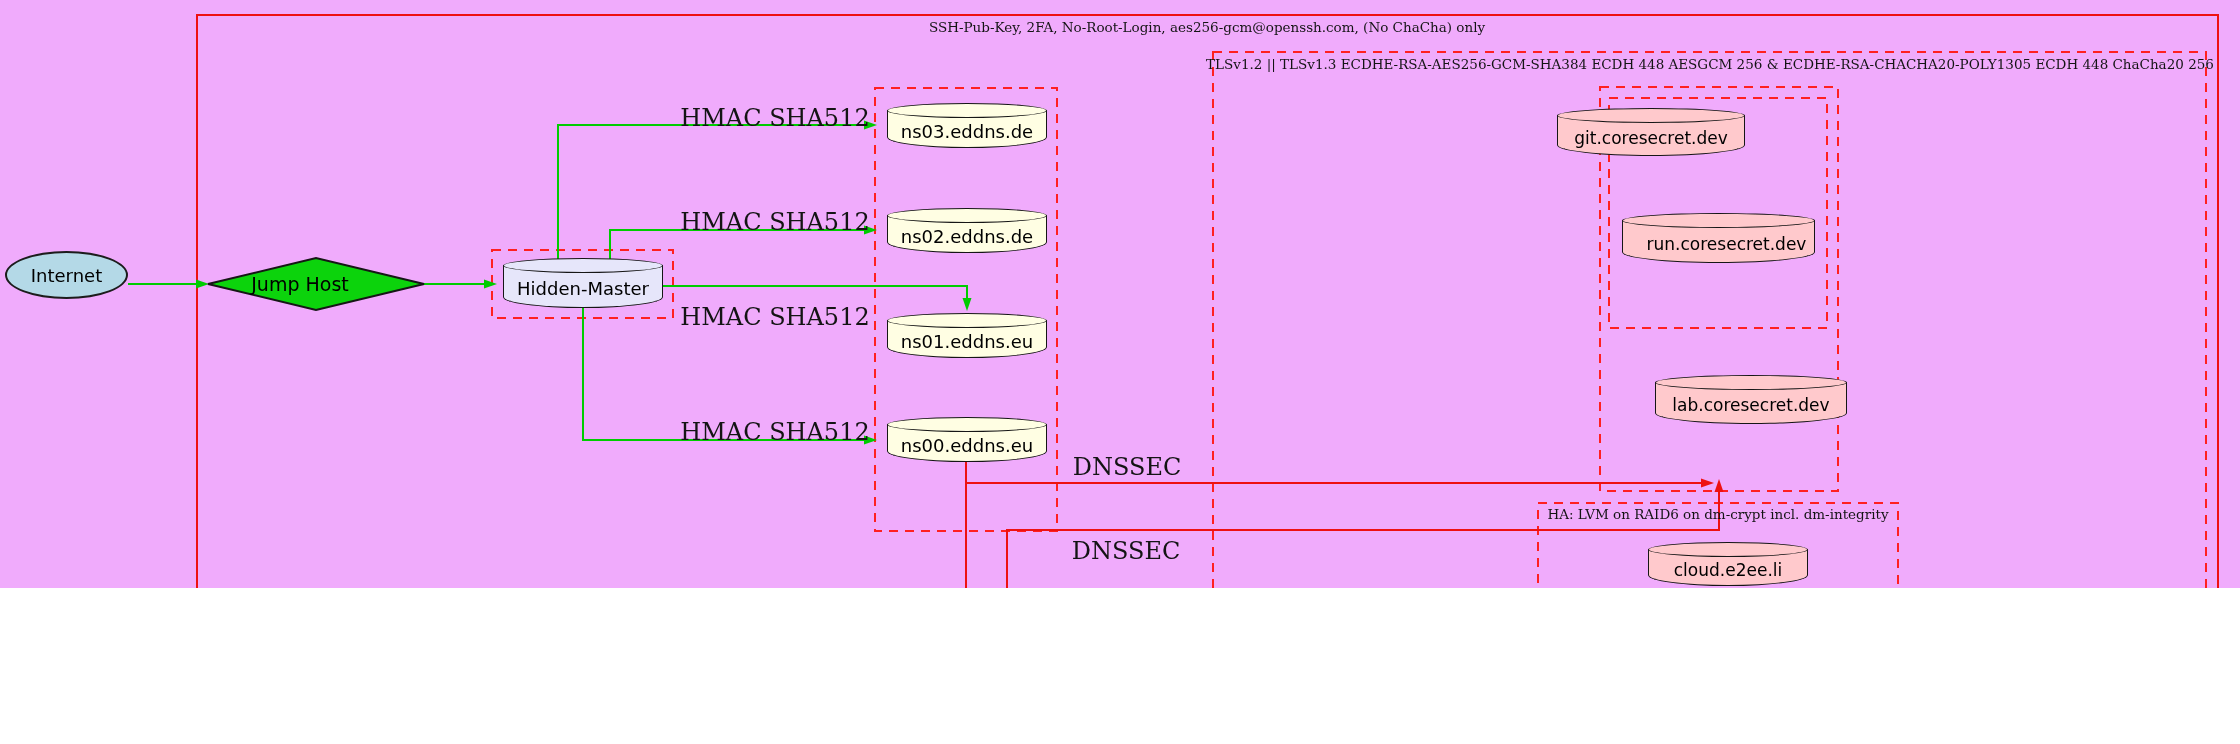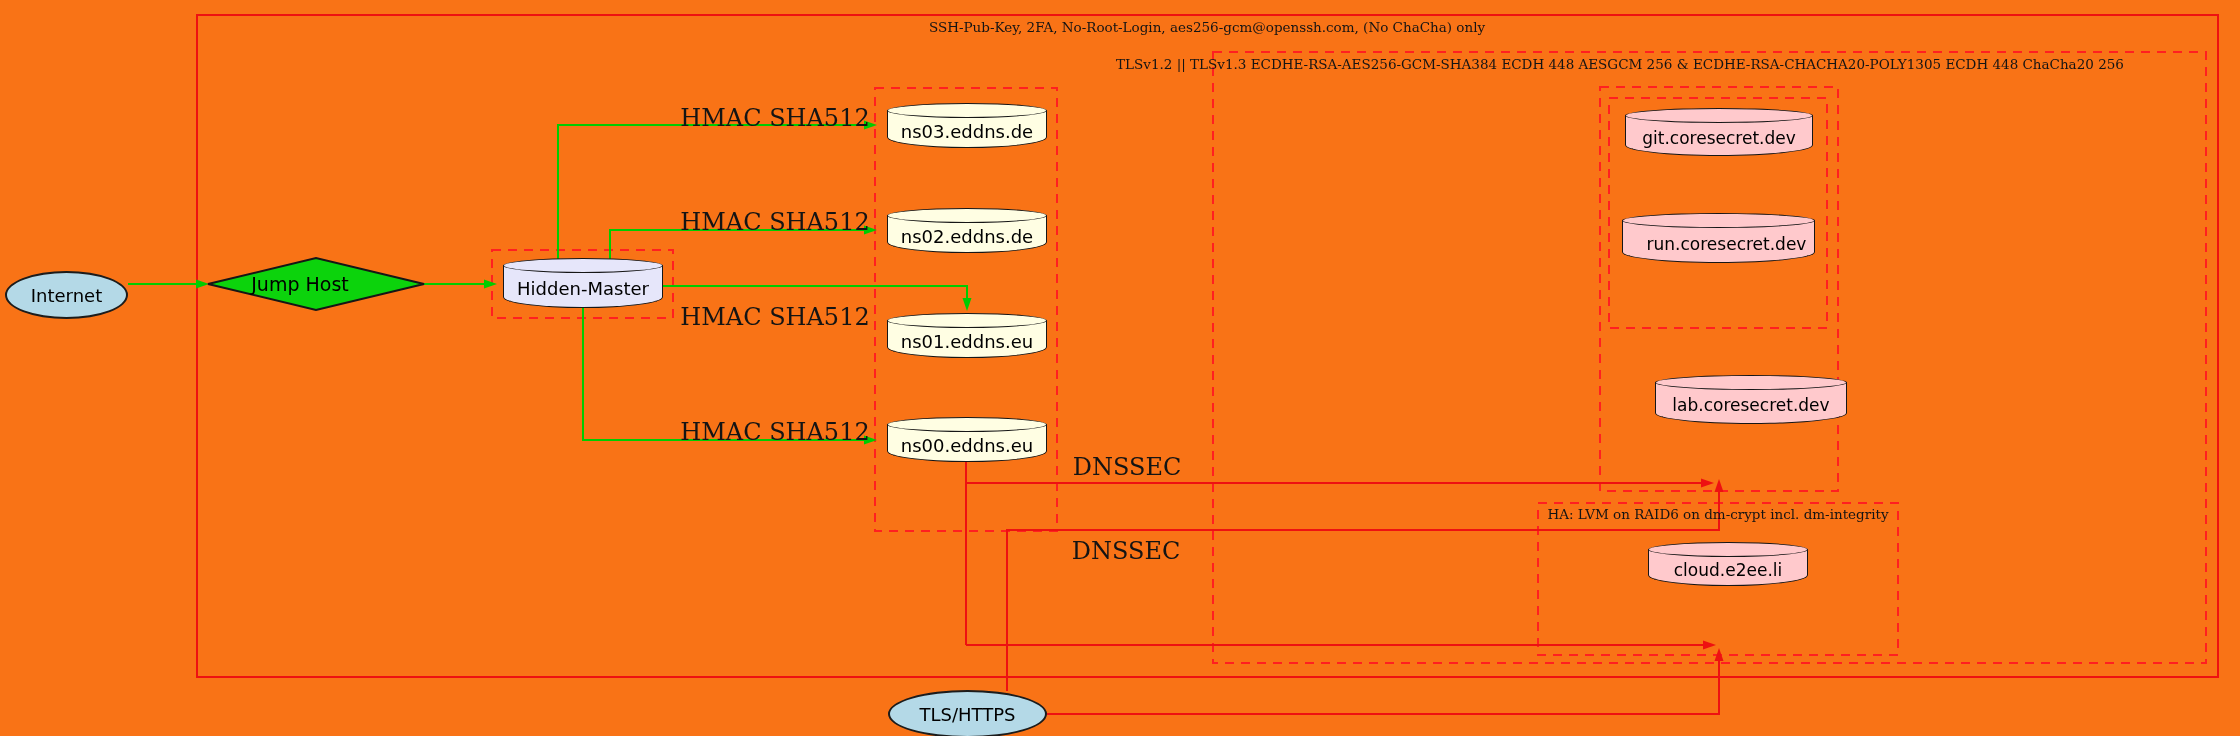--- a/index.html
+++ b/index.html
@@ -1,16 +1,16 @@
 <!DOCTYPE html>
 <html><head>
 <meta charset="utf-8">
 <style>
   html,body{margin:0;padding:0;background:#fff;}
-  .canvas{position:relative;width:2240px;height:736px;background:#f97316;overflow:hidden;
+  .canvas{position:relative;width:2240px;height:588px;background:#f0abfc;overflow:hidden;
           font-family:"DejaVu Sans",sans-serif;color:#000;}
   svg.layer{position:absolute;left:0;top:0;}
   .node-label{font-family:"DejaVu Sans",sans-serif;font-size:18px;color:#000;}
   .ellipse{position:absolute;border:2px solid #1c1c1c;border-radius:50%;
            display:flex;align-items:center;justify-content:center;box-sizing:border-box;}
   .cyl{position:absolute;}
   .cyl-top{position:absolute;left:0;right:0;top:0;height:15px;border-radius:50%;
            border:1.7px solid #161616;box-sizing:border-box;}
   .cyl-body{position:absolute;left:0;right:0;top:7px;bottom:0;border:1.7px solid #161616;border-top:none;
             border-radius:0 0 50% 50% / 0 0 11px 11px;box-sizing:border-box;}
@@ -68,31 +68,31 @@
       <polygon points="1714,483 1701,478.5 1701,487.5"></polygon>
       <polygon points="1716,645 1703,640.5 1703,649.5"></polygon>
       <polygon points="1719,479 1714.5,492 1723.5,492"></polygon>
       <polygon points="1719,648 1714.5,661 1723.5,661"></polygon>
     </g>
 
     <polygon points="208,284 316,258 424,284 316,310" fill="#0cd30c" stroke="#161616" stroke-width="2"></polygon>
   </svg>
 
   <div class="cluster-title" style="left:1207px;top:19px;">SSH-Pub-Key, 2FA, No-Root-Login, aes256-gcm@openssh.com, (No ChaCha) only</div>
-  <div class="cluster-title" style="left:1620px;top:56px;text-align:right;">TLSv1.2 || TLSv1.3 ECDHE-RSA-AES256-GCM-SHA384 ECDH 448 AESGCM 256 &amp; ECDHE-RSA-CHACHA20-POLY1305 ECDH 448 ChaCha20 256</div>
+  <div class="cluster-title" style="left:1710px;top:56px;text-align:right;">TLSv1.2 || TLSv1.3 ECDHE-RSA-AES256-GCM-SHA384 ECDH 448 AESGCM 256 &amp; ECDHE-RSA-CHACHA20-POLY1305 ECDH 448 ChaCha20 256</div>
   <div class="cluster-title" style="left:1718px;top:506px;">HA: LVM on RAID6 on dm-crypt incl. dm-integrity</div>
 
   <div class="edge-label" style="left:775px;top:104px;">HMAC SHA512</div>
   <div class="edge-label" style="left:775px;top:208px;">HMAC SHA512</div>
   <div class="edge-label" style="left:775px;top:303px;">HMAC SHA512</div>
   <div class="edge-label" style="left:775px;top:418px;">HMAC SHA512</div>
   <div class="edge-label" style="left:1127px;top:453px;">DNSSEC</div>
   <div class="edge-label" style="left:1126px;top:537px;">DNSSEC</div>
 
-  <div class="ellipse fill-blue" style="left:5px;top:271px;width:123px;height:48px;">
+  <div class="ellipse fill-blue" style="left:5px;top:251px;width:123px;height:48px;">
     <span class="node-label">Internet</span>
   </div>
 
   <div class="diamond-label node-label" style="left:300px;top:284px;font-size:19px;">Jump Host</div>
 
   <div class="cyl" style="left:503px;top:258px;width:160px;height:50px;">
     <div class="cyl-body fill-lavender"></div>
     <div class="cyl-top fill-lavender"></div>
     <div class="cyl-label node-label">Hidden-Master</div>
   </div>
@@ -114,21 +114,21 @@
     <div class="cyl-top fill-yellow"></div>
     <div class="cyl-label node-label">ns01.eddns.eu</div>
   </div>
 
   <div class="cyl" style="left:887px;top:417px;width:160px;height:45px;">
     <div class="cyl-body fill-yellow"></div>
     <div class="cyl-top fill-yellow"></div>
     <div class="cyl-label node-label">ns00.eddns.eu</div>
   </div>
 
-  <div class="cyl" style="left:1625px;top:108px;width:188px;height:48px;">
+  <div class="cyl" style="left:1557px;top:108px;width:188px;height:48px;">
     <div class="cyl-body fill-pink"></div>
     <div class="cyl-top fill-pink"></div>
     <div class="cyl-label node-label" style="font-size:17px;">git.coresecret.dev</div>
   </div>
 
   <div class="cyl" style="left:1622px;top:213px;width:193px;height:50px;">
     <div class="cyl-body fill-pink"></div>
     <div class="cyl-top fill-pink"></div>
     <div class="cyl-label node-label" style="font-size:17px;padding-left:16px;">run.coresecret.dev</div>
   </div>

